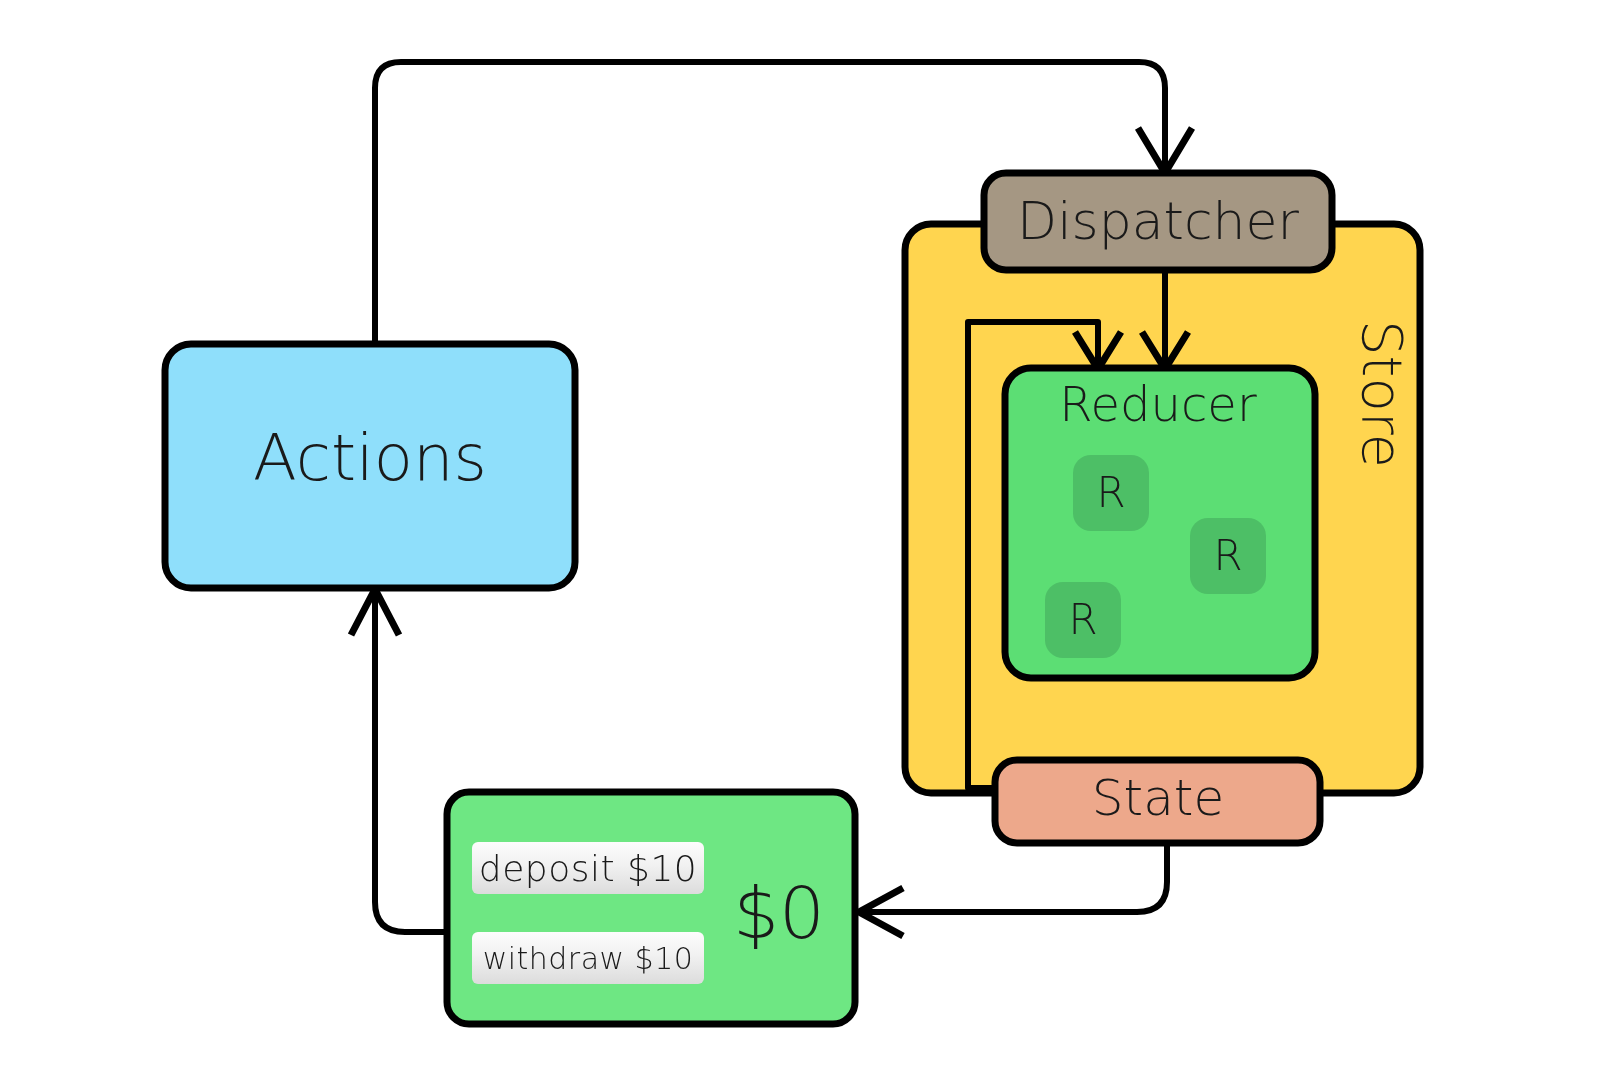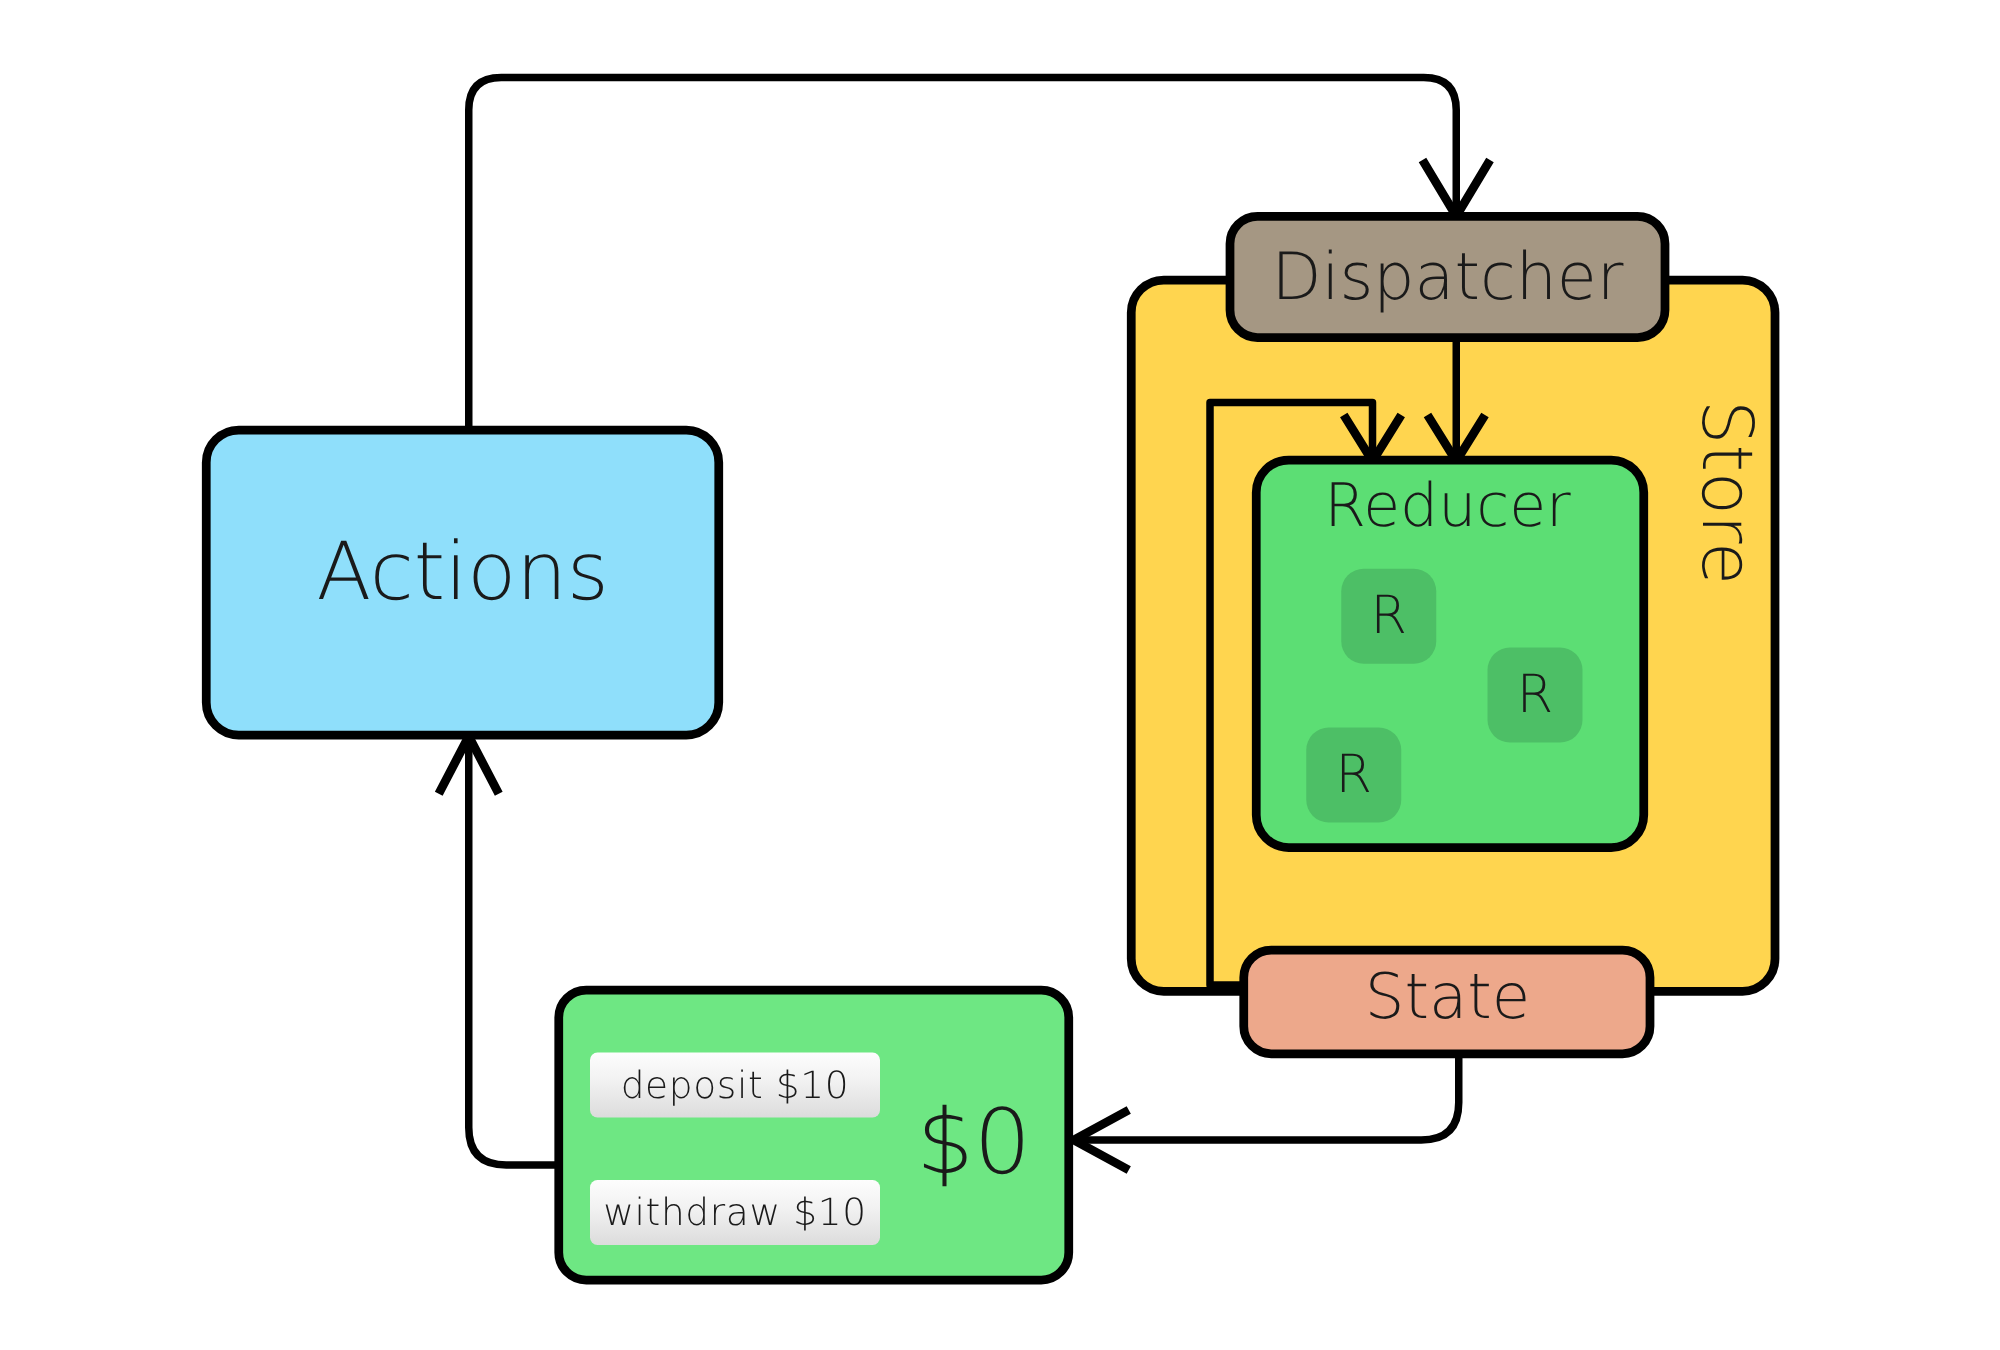--- a/index.html
+++ b/index.html
@@ -140,25 +140,25 @@
       <rect class="box-shape" x="447" y="792" width="408" height="232" rx="22" ry="22" fill="#6EE783"></rect>
     </g>
   </svg>
 
   <div class="ui-panel-overlay" style="position:absolute; left:447px; top:792px; width:408px; height:232px;">
 
     <div style="position:absolute; left:25px; top:50px; width:232px; height:52px;
                 border-radius:6px;
                 background:linear-gradient(180deg,#fdfdfd 0%,#f2f2f2 42%,#dcdcdc 100%);
                 display:flex; align-items:center; justify-content:center;">
-      <span style="font-family:'DejaVu Sans', sans-serif; font-size:30px; font-weight:300;
+      <span style="font-family:'DejaVu Sans', sans-serif; font-size:36px; font-weight:300;
                    color:#1a1a1a; letter-spacing:0.5px;">deposit $10</span>
     </div>
 
-    <div style="position:absolute; left:25px; top:152px; width:232px; height:52px;
+    <div style="position:absolute; left:25px; top:140px; width:232px; height:52px;
                 border-radius:6px;
                 background:linear-gradient(180deg,#fdfdfd 0%,#f2f2f2 42%,#dcdcdc 100%);
                 display:flex; align-items:center; justify-content:center;">
       <span style="font-family:'DejaVu Sans', sans-serif; font-size:30px; font-weight:300;
                    color:#1a1a1a; letter-spacing:0.5px;">withdraw $10</span>
     </div>
 
     <div style="position:absolute; left:272px; top:78px; width:120px; height:86px;
                 display:flex; align-items:center; justify-content:center;">
       <span style="font-family:'DejaVu Sans', sans-serif; font-size:72px; font-weight:300;

